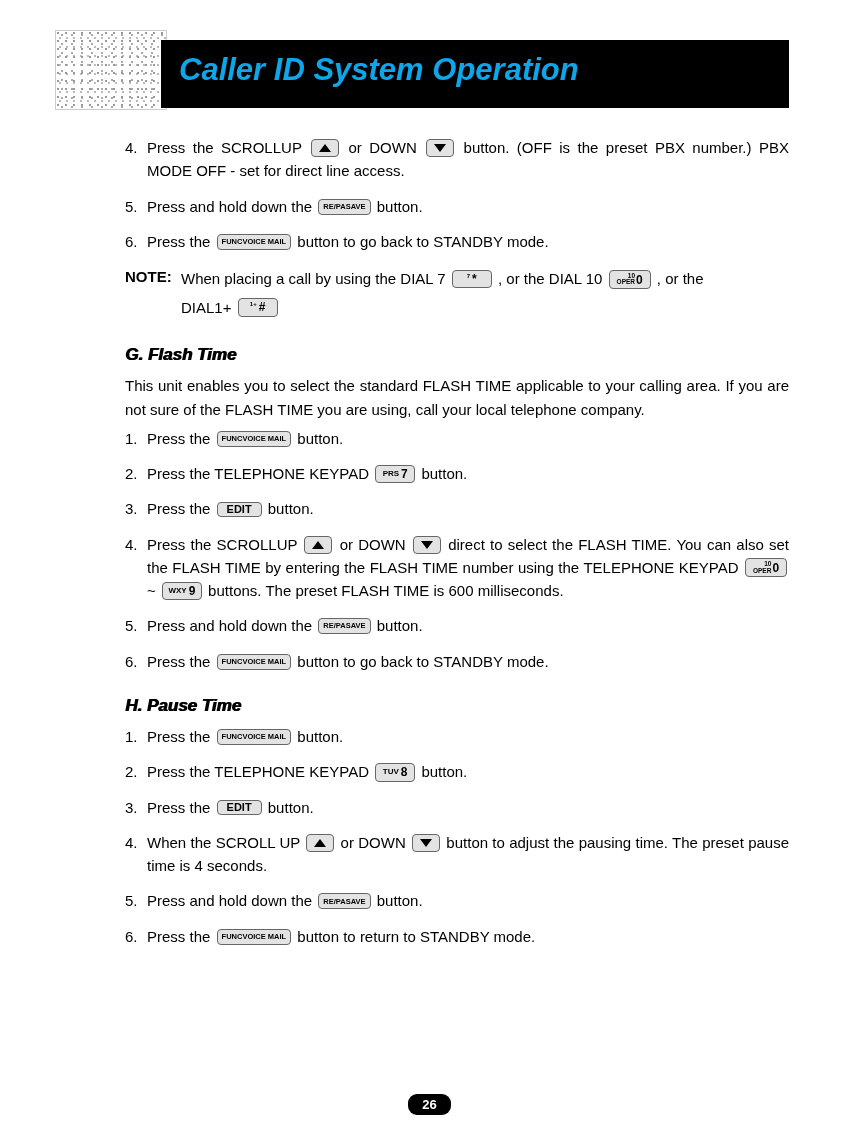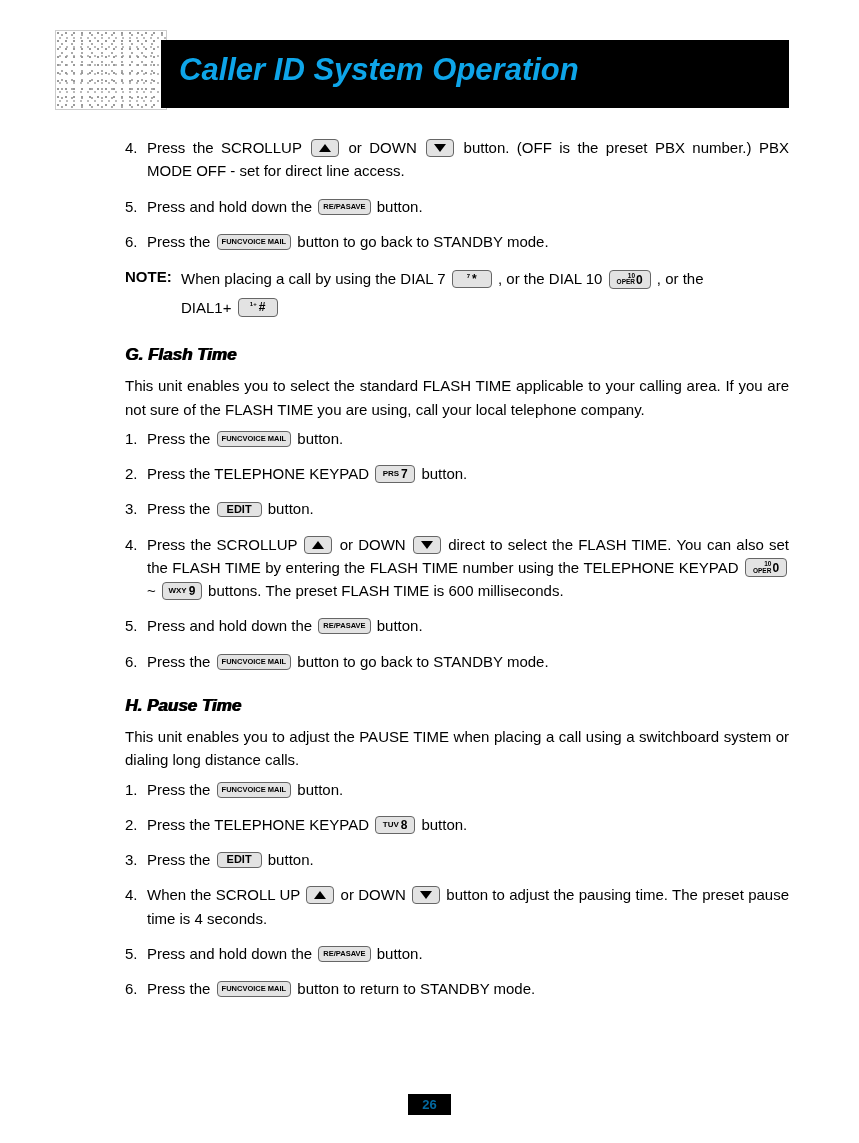--- a/index.html
+++ b/index.html
@@ -145,24 +145,25 @@
   .note-body { flex: 1; line-height:1.9; }
   .page-number {
     position: absolute;
     left: 0; right: 0;
     bottom: 28px;
     display: flex;
     justify-content: center;
   }
   .page-number .box {
     background: #000;
-    color: #0369a1;
+    color: #ffffff;
     font-weight: bold;
     padding: 3px 14px;
     font-size: 13px;
+    border-radius: 9px;
   }
 </style>
 </head>
 <body>
 
 <div class="page">
   <div class="header-row">
     <div class="texture-box"></div>
     <div class="title-bar">Caller ID System Operation</div>
   </div>
@@ -279,21 +280,20 @@
         <span>Press the</span>
         <span class="btn">
           <span>FUNC</span>
           <span>VOICE MAIL</span>
         </span>
         <span>button to go back to STANDBY mode.</span>
       </li>
     </ol>
 
     <div class="section-heading">H. Pause Time</div>
-    <p>This unit enables you to adjust the PAUSE TIME when placing a call using a switchboard system or dialing long distance calls.</p>
     <ol>
       <li><span class="num">1.</span>
         <span>Press the</span>
         <span class="btn">
           <span>FUNC</span>
           <span>VOICE MAIL</span>
         </span>
         <span>button.</span>
       </li>
       <li><span class="num">2.</span>

